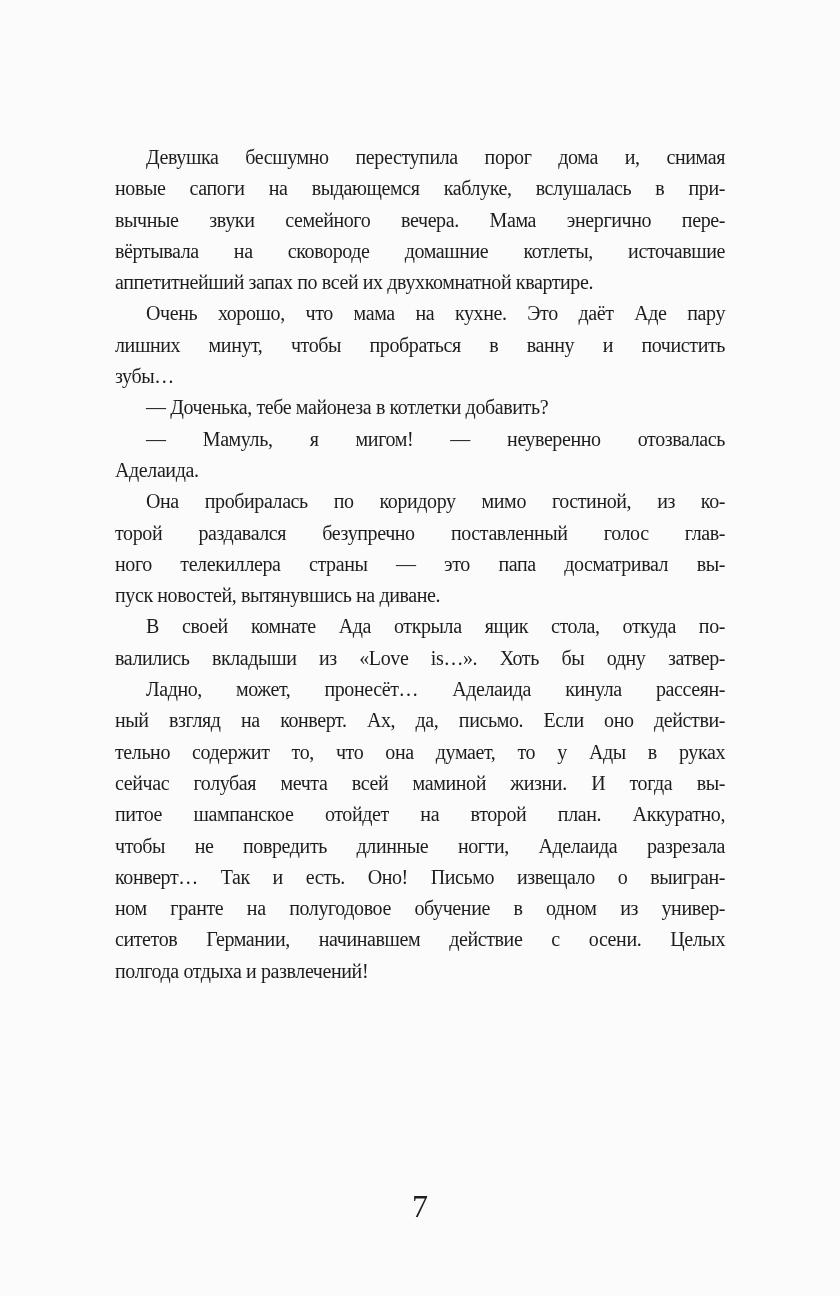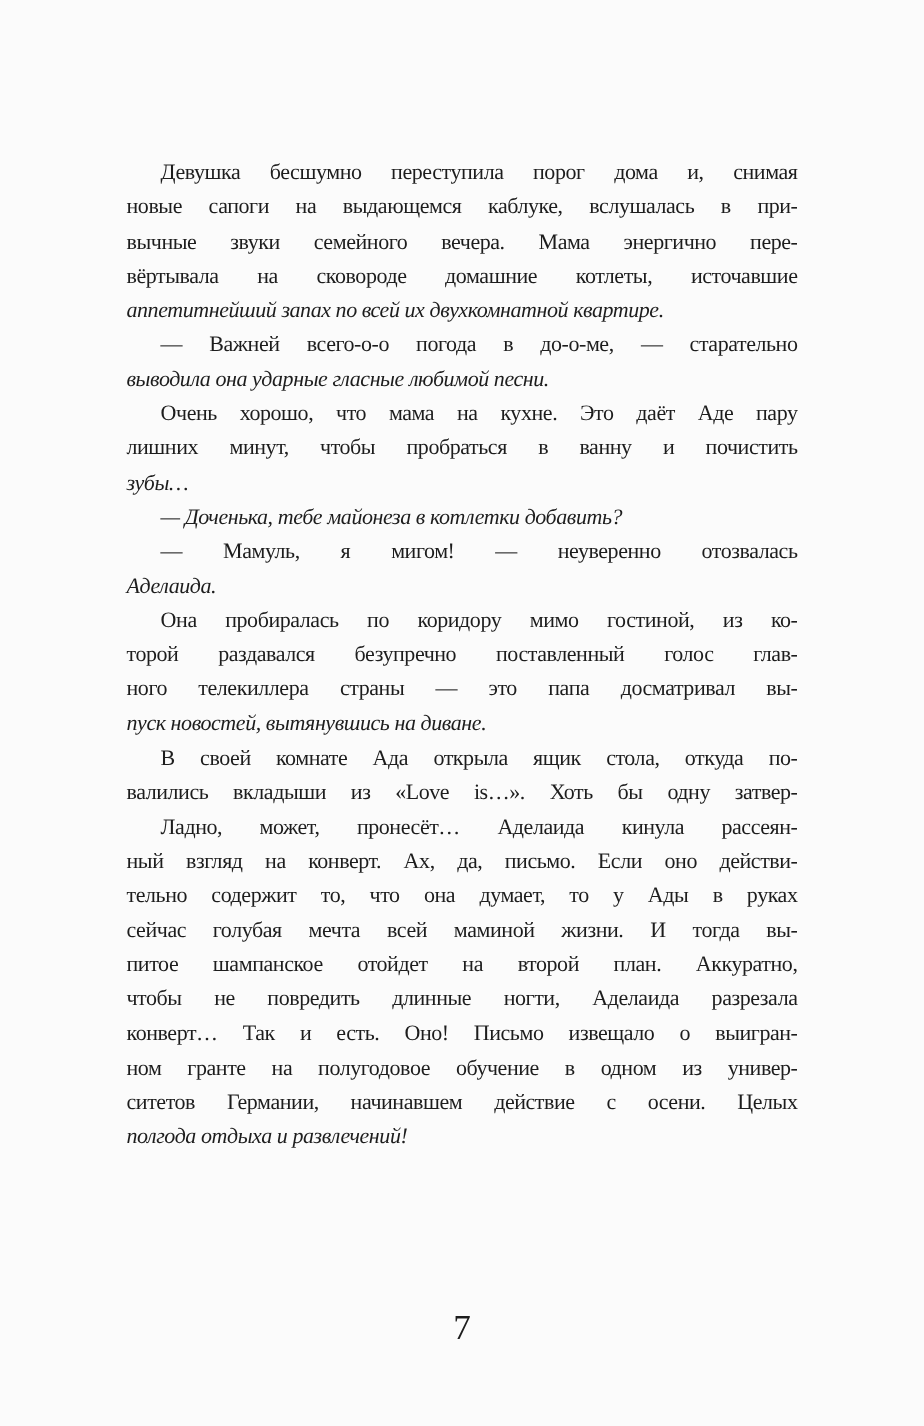--- a/index.html
+++ b/index.html
@@ -33,21 +33,20 @@
     padding: 0;
   }
   .line {
     text-align: justify;
     text-align-last: justify;
     white-space: normal;
   }
   .line.para-end {
     text-align: right;
     text-align-last: left;
-    font-style: italic;
   }
   .line.indent {
     text-indent: 31px;
   }
   .page-number {
     position: absolute;
     top: 1186px;
     left: 0;
     width: 840px;
     text-align: center;
@@ -63,24 +62,20 @@
   <div class="text-block">
 
     <div class="para">
       <div class="line indent">Девушка бесшумно переступила порог дома и, снимая</div>
       <div class="line">новые сапоги на выдающемся каблуке, вслушалась в при-</div>
       <div class="line">вычные звуки семейного вечера. Мама энергично пере-</div>
       <div class="line">вёртывала на сковороде домашние котлеты, источавшие</div>
       <div class="line para-end">аппетитнейший запах по всей их двухкомнатной квартире.</div>
     </div>
 
-    <div class="para">
-      <div class="line indent">— Важней всего-о-о погода в до-о-ме, — старательно</div>
-      <div class="line para-end">выводила она ударные гласные любимой песни.</div>
-    </div>
 
     <div class="para">
       <div class="line indent">Очень хорошо, что мама на кухне. Это даёт Аде пару</div>
       <div class="line">лишних минут, чтобы пробраться в ванну и почистить</div>
       <div class="line para-end">зубы…</div>
     </div>
 
     <div class="para">
       <div class="line indent para-end">— Доченька, тебе майонеза в котлетки добавить?</div>
     </div>

